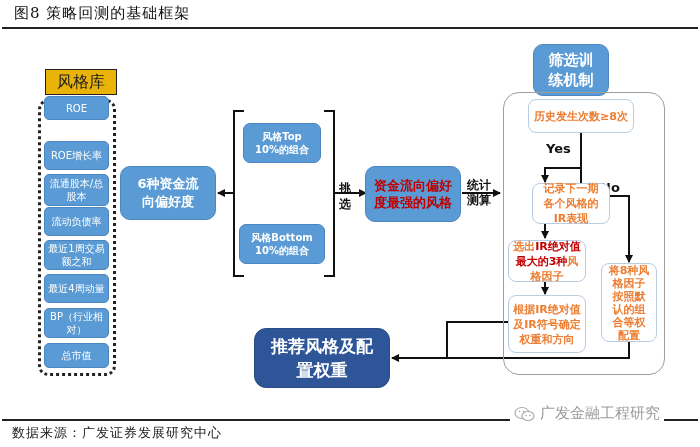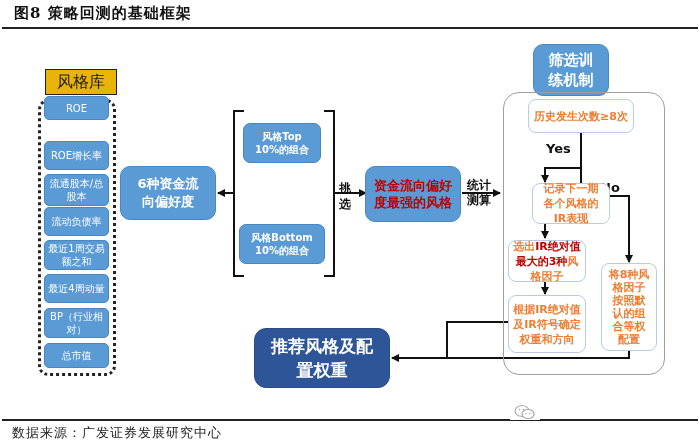--- a/index.html
+++ b/index.html
@@ -1,19 +1,19 @@
 <!DOCTYPE html>
 <html><head>
   <meta charset="utf-8">
   <style>
     html, body { margin:0; padding:0; background:#ffffff; }
     body { width:700px; height:447px; position:relative; overflow:hidden;
            font-family:"DejaVu Sans", "Liberation Sans", sans-serif; }
     .abs { position:absolute; }
-    .title { left:14px; top:4px; font-size:15px; font-weight:bold; color:#111; letter-spacing:1px; font-family:"DejaVu Serif", serif; }
+    .title { left:14px; top:4px; font-size:15px; font-weight:normal; color:#111; letter-spacing:1px; font-family:"DejaVu Serif", serif; }
     .rule { position:absolute; left:2px; width:696px; height:2px; background:#222; }
     .source { left:12px; top:424px; font-size:13px; color:#222; font-family:"DejaVu Serif", serif; letter-spacing:1px; }
     .watermark { left:510px; top:404px; font-size:15px; color:#9a9a9a; display:flex; align-items:center; gap:4px; background:#fff; padding:0 4px; }
     .wm-icon { width:22px; height:16px; position:relative; }
 
     .lib-title { left:45px; top:69px; width:70px; height:24px; border:1.5px solid #222; background:#eab308;
                  font-size:16px; color:#222; display:flex; align-items:center; justify-content:center; }
     .lib-frame { left:38px; top:99px; width:78px; height:277px; border:3px dotted #222; border-radius:10px; box-sizing:border-box; }
     .lib-item { position:absolute; left:44px; width:65px; background:#5b9bd5; border:1px solid #4a86bf; border-radius:5px;
                 color:#fff; font-size:10px; line-height:13px; text-align:center; display:flex; align-items:center; justify-content:center; box-sizing:border-box; }
@@ -95,30 +95,31 @@
 <div class="orangebox" style="left:532px;top:183px;width:78px;height:41px;padding:0 6px;">记录下一期各个风格的IR表现</div>
 
 <div class="orangebox" style="left:508px;top:240px;width:78px;height:42px;padding:12px 4px;">
   <span style="display:block;">
     <span>选出</span><span class="red">IR绝对值最大的3</span><span class="red">种</span><span>风格因子</span>
   </span>
 </div>
 
 <div class="orangebox" style="left:508px;top:295px;width:78px;height:58px;padding:0 4px;">根据IR绝对值及IR符号确定权重和方向</div>
 
-<div class="orangebox" style="left:601px;top:263px;width:56px;height:88px;padding:0 6px;font-size:11px;line-height:13px;">将8种风格因子按照默认的组合等权配置</div>
+<div class="orangebox" style="left:601px;top:263px;width:56px;height:79px;padding:0 6px;font-size:11px;line-height:13px;">将8种风格因子按照默认的组合等权配置</div>
 
 <div class="bluebox" style="left:254px;top:328px;width:136px;height:60px;background:#2e5597;border-color:#2a4c87;font-size:17px;line-height:24px;padding:0 16px;border-radius:12px;">推荐风格及配置权重</div>
 
 <div class="rule" style="top:419px;"></div>
 <div class="abs watermark">
   <span class="wm-icon">
     <svg width="22" height="16" viewBox="0 0 22 16">
       <ellipse cx="8" cy="7" rx="7" ry="5.5" fill="none" stroke="#aaa" stroke-width="1.2"></ellipse>
       <ellipse cx="14" cy="10" rx="6" ry="4.5" fill="#fff" stroke="#aaa" stroke-width="1.2"></ellipse>
       <circle cx="12" cy="9.5" r="0.8" fill="#aaa"></circle>
         <circle cx="16" cy="9.5" r="0.8" fill="#aaa"></circle>
       <circle cx="5.5" cy="5.5" r="0.8" fill="#aaa"></circle>
         <circle cx="9.5" cy="5.5" r="0.8" fill="#aaa"></circle>
     </svg>
   </span>
+  <span>广发金融工程研究</span>
 </div>
 <div class="abs source">数据来源：广发证券发展研究中心</div>
 
 </body></html>

